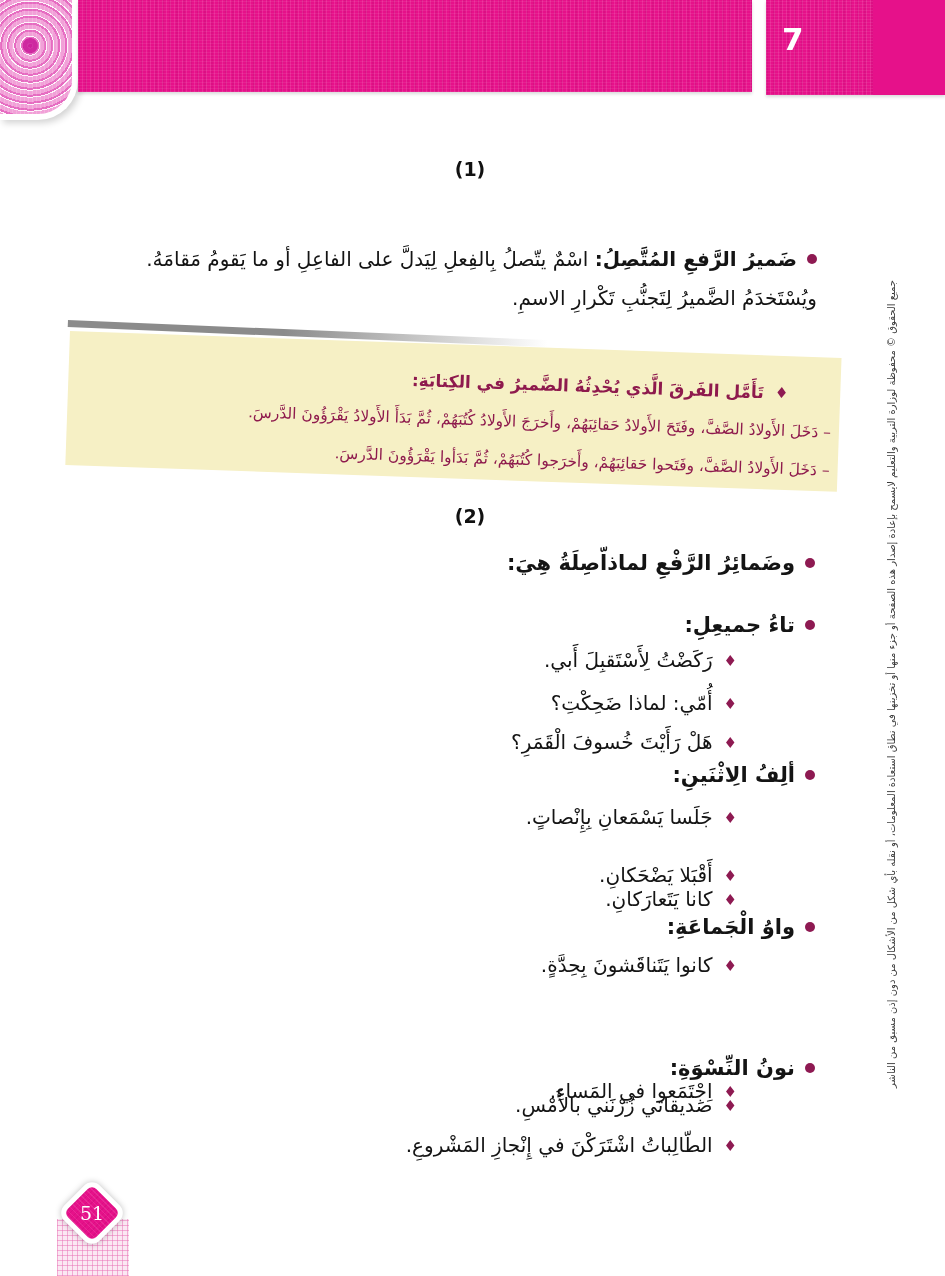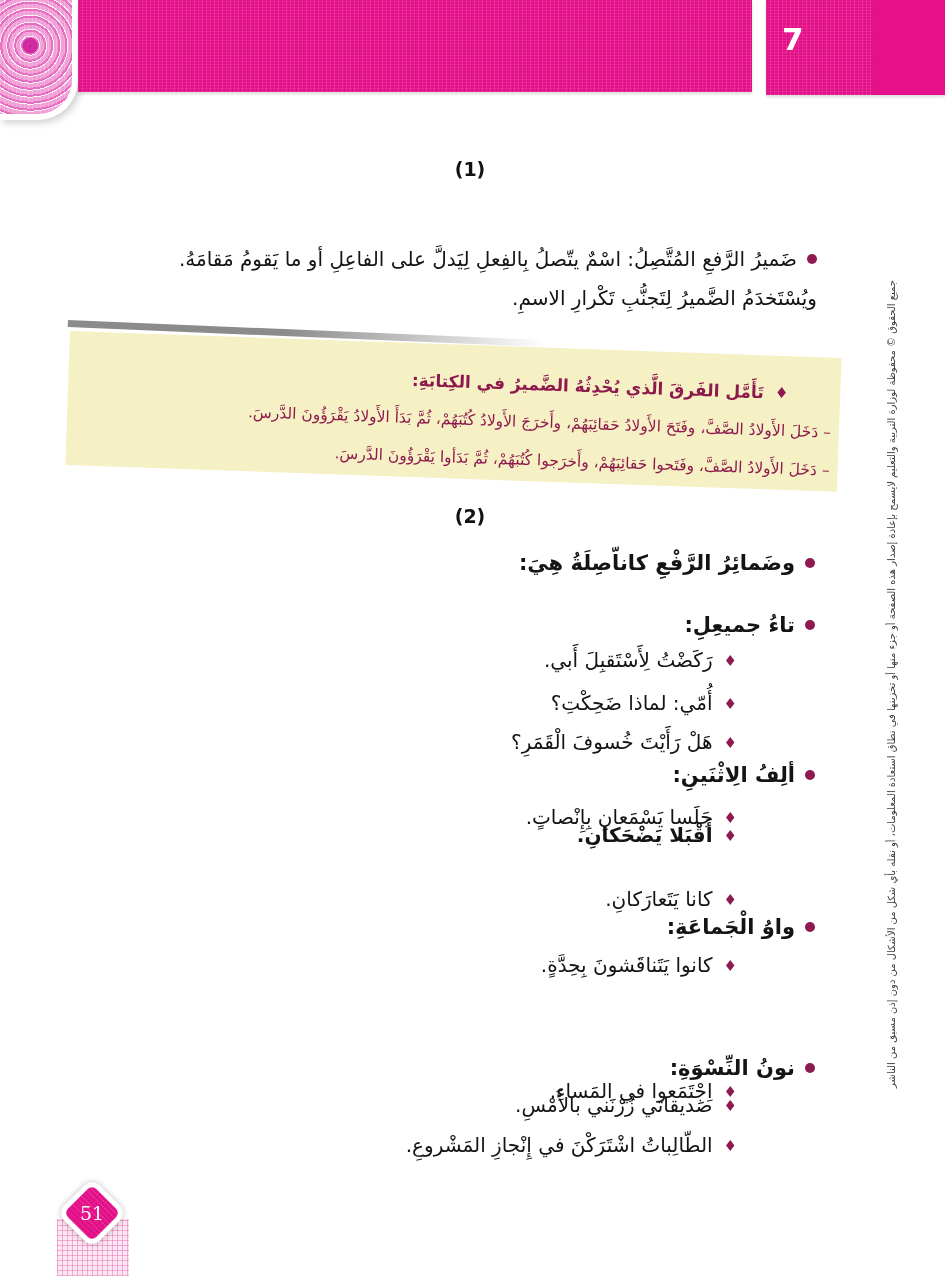--- a/index.html
+++ b/index.html
@@ -51,21 +51,21 @@
   .row{position:absolute;right:130px;direction:rtl;text-align:right;white-space:nowrap;}
   .intro-row{
     position:absolute;right:128px;top:240px;width:708px;
     font-size:20px;line-height:39px;white-space:normal;text-align:right;
   }
   .dot{
     display:inline-block;width:10px;height:10px;border-radius:50%;
     background:#8E1A52;margin-left:10px;vertical-align:2px;
   }
   .dia{color:#8E1A52;font-size:15px;margin-left:11px;vertical-align:1px;}
-  .term{font-weight:normal;}
+  .term{font-weight:bold;}
   
   .note-shadow{
     position:absolute;left:68px;top:320px;width:480px;height:7px;
     background:linear-gradient(to left, rgba(130,130,130,0), #8b8b8b 55%);
     transform:rotate(2.4deg);transform-origin:left top;
   }
   .note-box{
     position:absolute;left:70px;top:331px;width:772px;height:134px;
     background:#F6F0C5;transform:rotate(2deg);transform-origin:left top;
     padding-top:18px;box-sizing:border-box;color:#8E1A4D;
@@ -125,30 +125,30 @@
 
   <div class="note-shadow"></div>
   <div class="note-box">
     <div class="note-head"><span class="dia">♦</span><span>تَأَمَّل الفَرقَ الَّذي يُحْدِثُهُ الضَّميرُ في الكِتابَةِ:</span></div>
     <div class="note-ex">– دَخَلَ الأَولادُ الصَّفَّ، وفَتَحَ الأَولادُ حَقائِبَهُمْ، وأَخرَجَ الأَولادُ كُتُبَهُمْ، ثُمَّ بَدَأَ الأَولادُ يَقْرَؤُونَ الدَّرسَ.</div>
     <div class="note-ex">– دَخَلَ الأَولادُ الصَّفَّ، وفَتَحوا حَقائِبَهُمْ، وأَخرَجوا كُتُبَهُمْ، ثُمَّ بَدَأوا يَقْرَؤُونَ الدَّرسَ.</div>
   </div>
 
   <div class="section-label" style="top:505px;">(2)</div>
 
-  <div class="row sec-title" style="top:548px;"><span class="dot"></span><span>وضَمائِرُ الرَّفْعِ كاناّصِلَةُ هِيَ:</span></div>
+  <div class="row sec-title" style="top:548px;"><span class="dot"></span><span>وضَمائِرُ الرَّفْعِ لماذاّصِلَةُ هِيَ:</span></div>
 
   <div class="row sec-title" style="top:610px;"><span class="dot"></span><span>تاءُ جميعِلِ:</span></div>
   <div class="row example" style="top:645px;"><span class="dia">♦</span><span>رَكَضْتُ لِأَسْتَقبِلَ أَبي.</span></div>
   <div class="row example" style="top:688px;"><span class="dia">♦</span><span>أُمّي: لماذا ضَحِكْتِ؟</span></div>
   <div class="row example" style="top:727px;"><span class="dia">♦</span><span>هَلْ رَأَيْتَ خُسوفَ الْقَمَرِ؟</span></div>
 
   <div class="row sec-title" style="top:760px;"><span class="dot"></span><span>ألِفُ الِاثْنَينِ:</span></div>
   <div class="row example" style="top:802px;"><span class="dia">♦</span><span>جَلَسا يَسْمَعانِ بِإِنْصاتٍ.</span></div>
-  <div class="row example" style="top:820px;font-weight:bold;"><span class="dia">♦</span><span>أَقْبَلا يَضْحَكانِ.</span></div>
+  <div class="row example" style="top:860px;"><span class="dia">♦</span><span>أَقْبَلا يَضْحَكانِ.</span></div>
   <div class="row example" style="top:884px;"><span class="dia">♦</span><span>كانا يَتَعارَكانِ.</span></div>
 
   <div class="row sec-title" style="top:912px;"><span class="dot"></span><span>واوُ الْجَماعَةِ:</span></div>
   <div class="row example" style="top:950px;"><span class="dia">♦</span><span>كانوا يَتَناقَشونَ بِحِدَّةٍ.</span></div>
   <div class="row example" style="top:1028px;margin-top:48px;"><span class="dia">♦</span><span>اِجْتَمَعوا في المَساءِ.</span></div>
 
   <div class="row sec-title" style="top:1053px;"><span class="dot"></span><span>نونُ النِّسْوَةِ:</span></div>
   <div class="row example" style="top:1090px;"><span class="dia">♦</span><span>صَديقاتي زُرْنَني بالأَمْسِ.</span></div>
   <div class="row example" style="top:1130px;"><span class="dia">♦</span><span>الطّالِباتُ اشْتَرَكْنَ في إِنْجازِ المَشْروعِ.</span></div>
 

